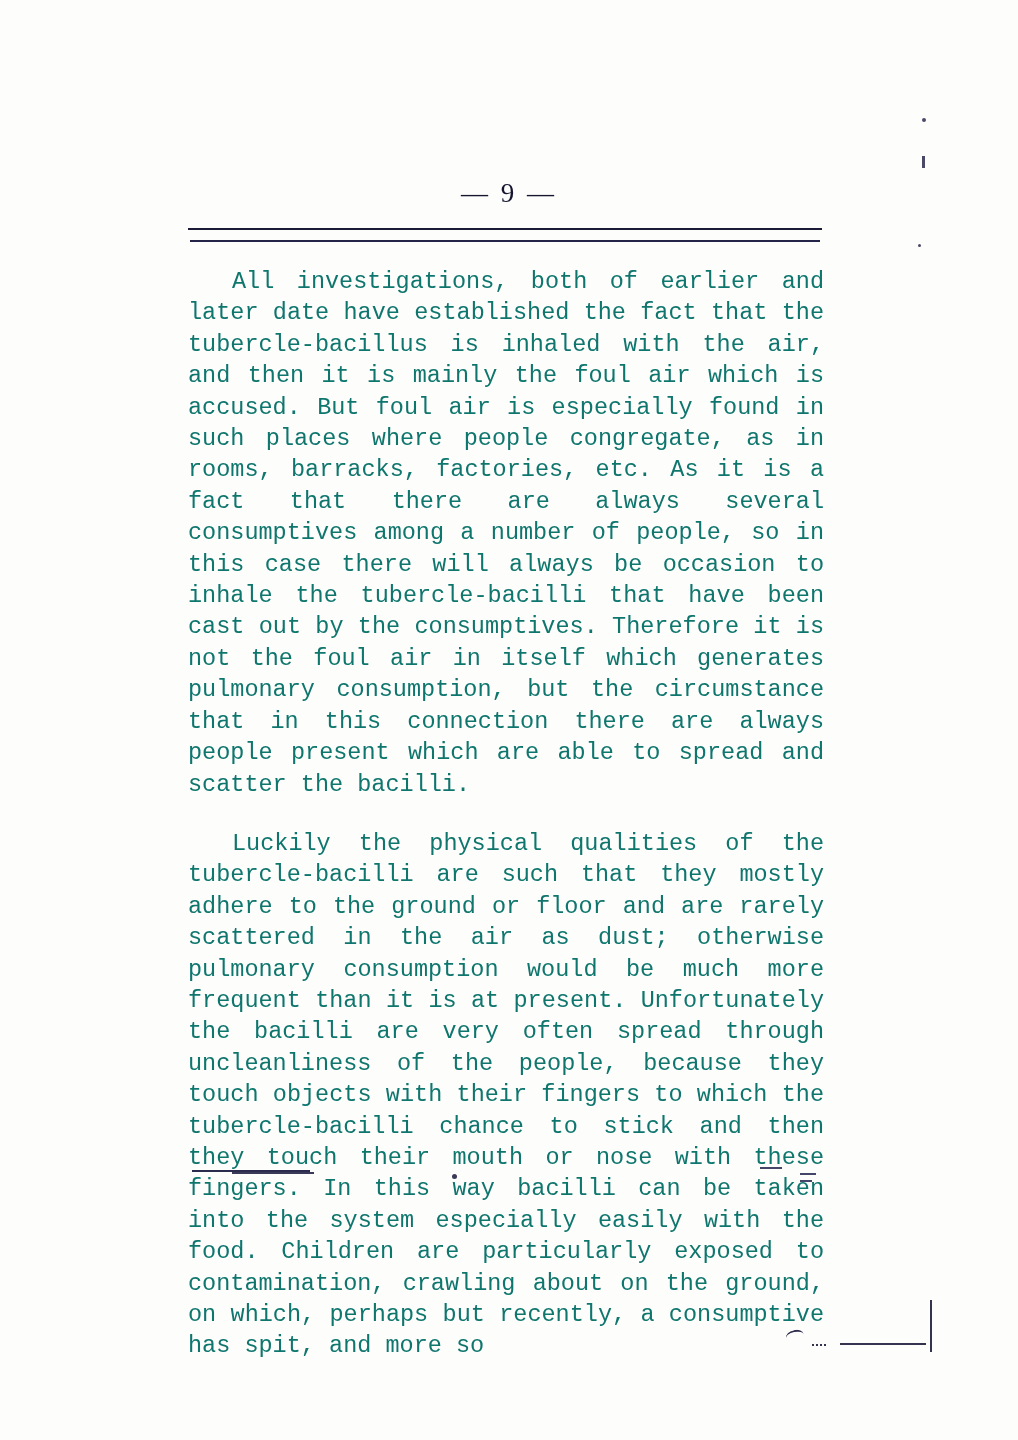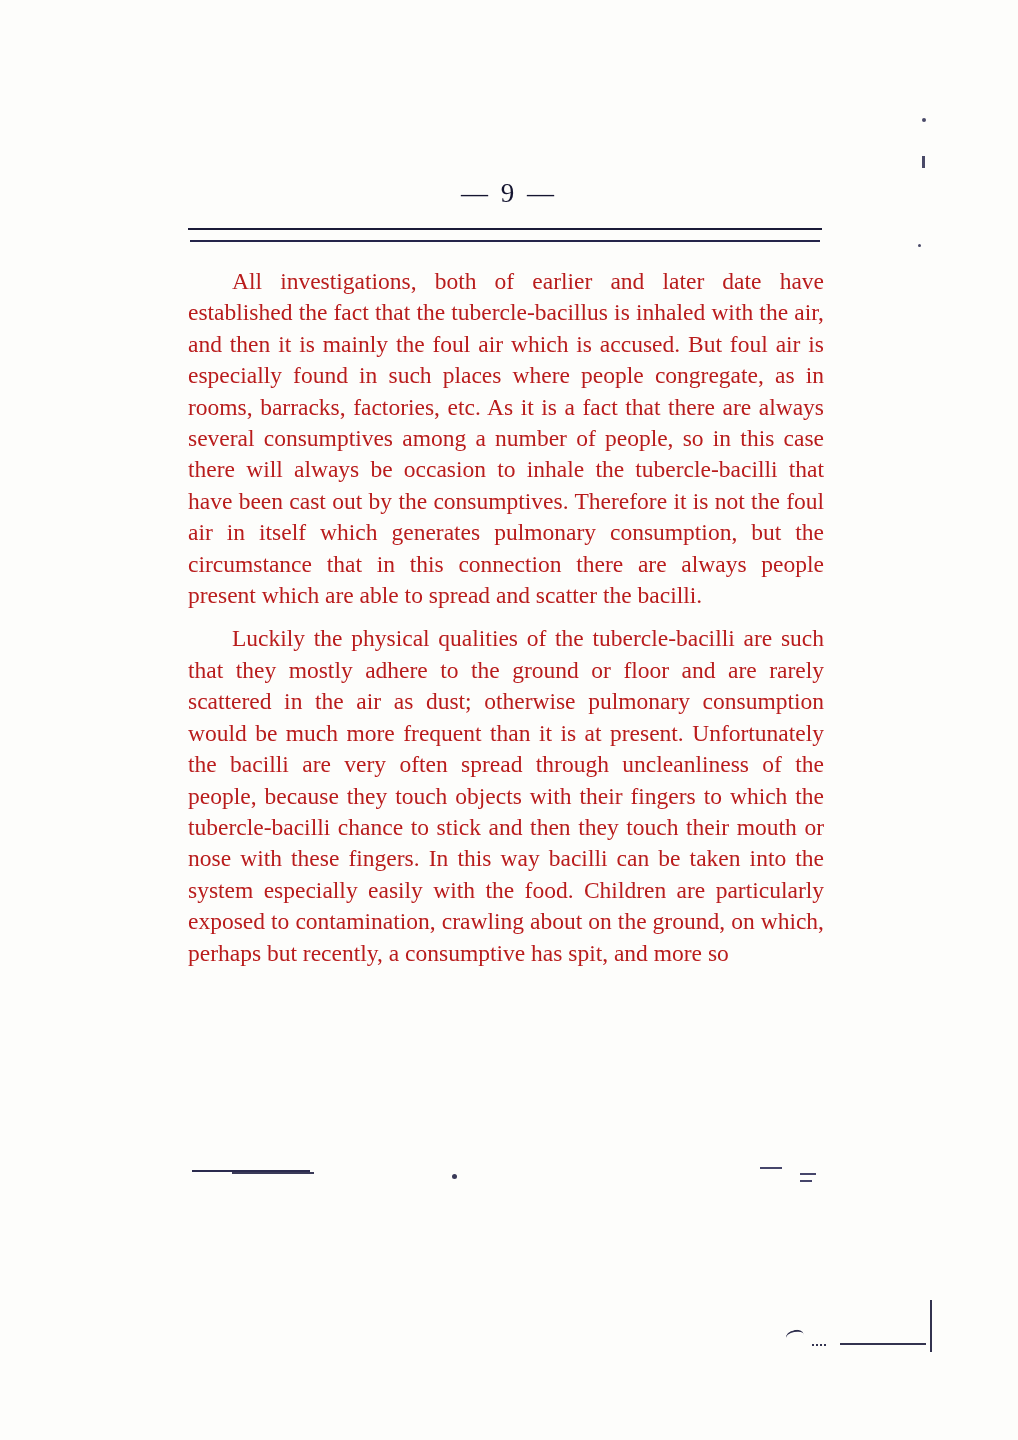--- a/index.html
+++ b/index.html
@@ -56,31 +56,31 @@
 
   
   .textblock {
     position: absolute;
     left: 188px;
     top: 266px;
     width: 636px;
     font-size: 23.5px;
     line-height: 31.4px;
     text-align: justify;
-    color: #b91c1c;
-    font-family: Liberation Serif, serif;
+    color: #0f766e;
+    font-family: Liberation Mono, monospace;
   }
   .para {
     margin: 0 0 0 0;
     text-indent: 44px;
     text-align: justify;
     text-justify: inter-word;
   }
   .para + .para {
-    margin-top: 12px;
+    margin-top: 28px;
   }
   .para:last-child {
     text-align: justify;
   }
 
   
   .rule-bottom {
     position: absolute;
     top: 1170px;
     left: 192px;

